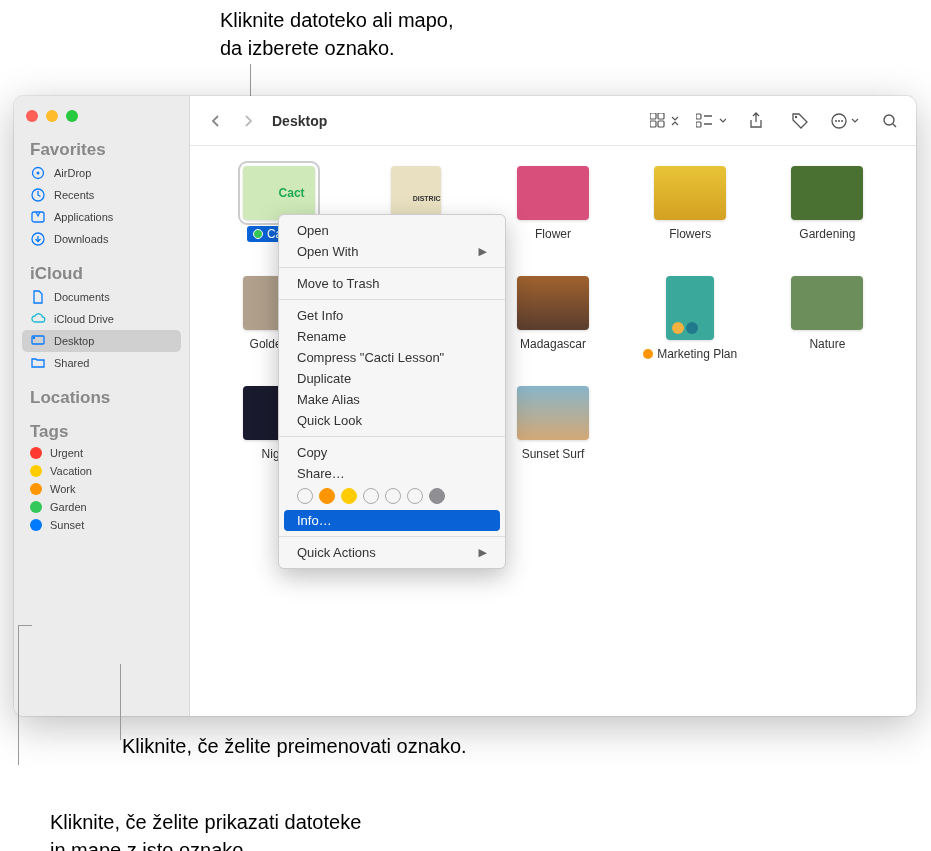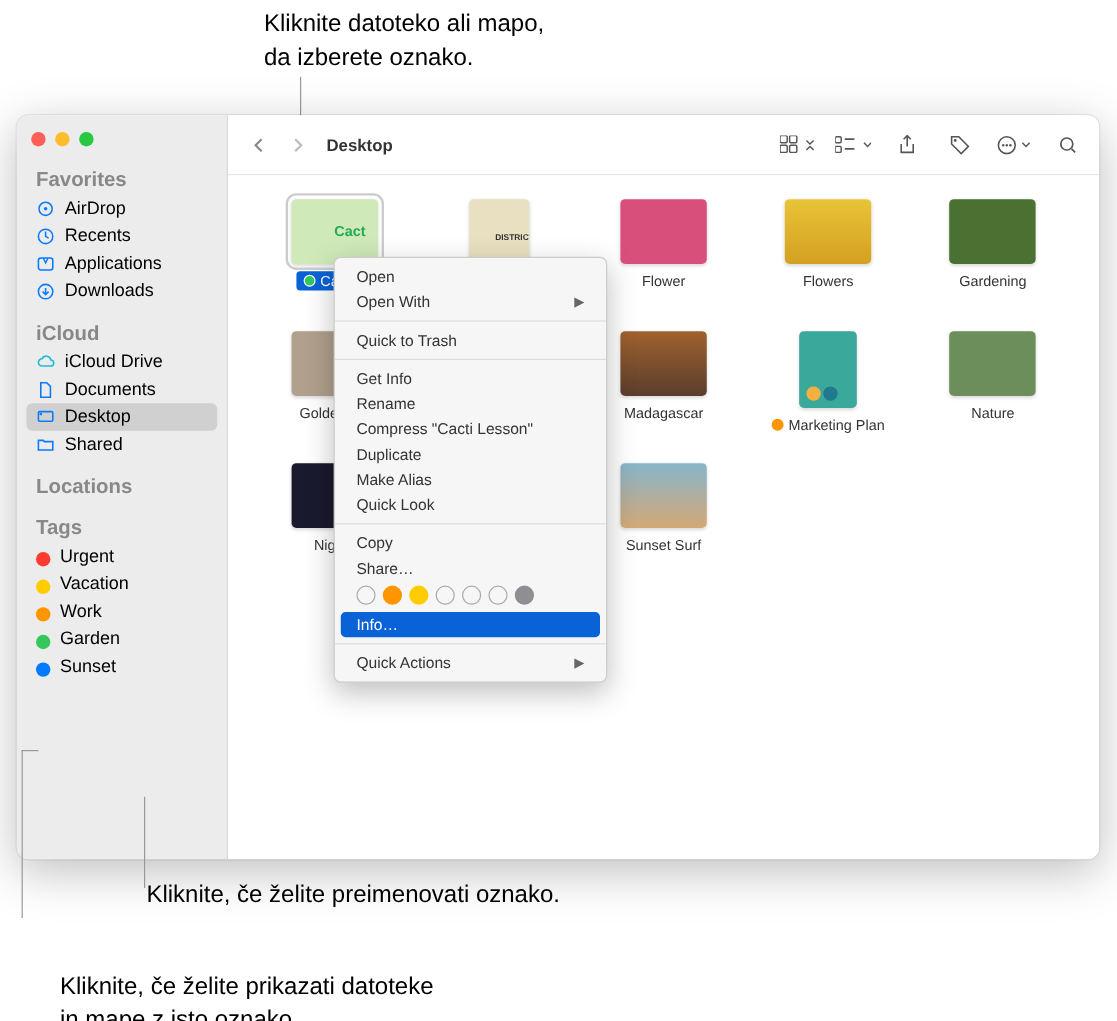--- a/index.html
+++ b/index.html
@@ -53,25 +53,25 @@
     .tl-min { background: #ffbd2e; }
     .tl-max { background: #28c840; }
     .sidebar-section-title {
       font-size: 17px;
       color: #888;
       font-weight: 600;
       padding: 6px 16px 2px;
     }
     .sidebar-item {
       display: flex;
-      align-items: flex-end;
+      align-items: center;
       gap: 8px;
       padding: 3px 16px;
-      font-size: 15px;
-      color: #000000;
+      font-size: 11px;
+      color: #404040;
       cursor: default;
     }
     .sidebar-item.selected {
       background: #d0d0d0;
       border-radius: 5px;
       margin: 0 8px;
       padding: 3px 8px;
     }
     .sidebar-icon {
       width: 16px; height: 16px;
@@ -255,32 +255,32 @@
             <path d="M8 5v5M5.5 8L8 10.5 10.5 8" stroke="#0a7aff" stroke-width="1.3" fill="none"></path>
           </svg>
       </span>
       <span>Downloads</span>
     </div>
 
     <div class="sidebar-section-title" style="margin-top:8px;">iCloud</div>
     <div class="sidebar-item">
       <span class="sidebar-icon">
         <svg width="16" height="16" viewBox="0 0 16 16">
+            <path d="M4 2h5l3 3v9H4z" fill="none" stroke="#0a7aff" stroke-width="1.3"></path>
+          </svg>
+      </span>
+      <span>Documents</span>
+    </div>
+    <div class="sidebar-item">
+      <span class="sidebar-icon">
+        <svg width="16" height="16" viewBox="0 0 16 16">
             <path d="M5 11a3 3 0 010-6 4 4 0 017.5 1A2.5 2.5 0 0112 11H5z" fill="none" stroke="#1fbad6" stroke-width="1.3"></path>
           </svg>
       </span>
       <span>iCloud Drive</span>
-    </div>
-    <div class="sidebar-item">
-      <span class="sidebar-icon">
-        <svg width="16" height="16" viewBox="0 0 16 16">
-            <path d="M4 2h5l3 3v9H4z" fill="none" stroke="#0a7aff" stroke-width="1.3"></path>
-          </svg>
-      </span>
-      <span>Documents</span>
     </div>
     <div class="sidebar-item selected">
       <span class="sidebar-icon">
         <svg width="16" height="16" viewBox="0 0 16 16">
             <rect x="2" y="3" width="12" height="8" rx="1" fill="none" stroke="#0a7aff" stroke-width="1.3"></rect>
             <rect x="3" y="4" width="2" height="2" fill="#0a7aff"></rect>
           </svg>
       </span>
       <span>Desktop</span>
     </div>
@@ -453,21 +453,21 @@
 <div class="context-menu">
   <div class="menu-item">
       <span>Open</span>
     </div>
   <div class="menu-item">
       <span>Open With</span>
       <span class="chevron">▶</span>
     </div>
   <div class="menu-sep"></div>
   <div class="menu-item">
-      <span>Quick to Trash</span>
+      <span>Move to Trash</span>
     </div>
   <div class="menu-sep"></div>
   <div class="menu-item">
       <span>Get Info</span>
     </div>
   <div class="menu-item">
       <span>Rename</span>
     </div>
   <div class="menu-item">
       <span>Compress "Cacti Lesson"</span>

